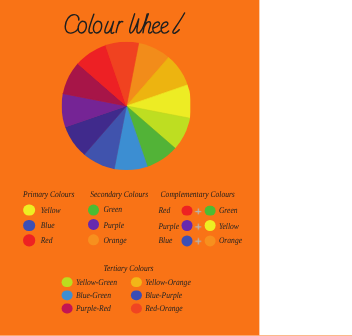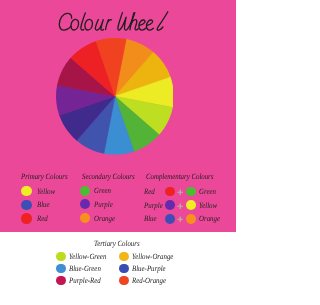--- a/index.html
+++ b/index.html
@@ -1,21 +1,21 @@
 <!DOCTYPE html>
 <html><head>
 <meta charset="utf-8">
 <title>Colour Wheel</title>
 <style>
   html,body{margin:0;padding:0;}
   body{width:236px;height:305px;background:#ffffff;overflow:hidden;
        font-family:"DejaVu Sans",sans-serif;
        -webkit-font-smoothing:antialiased;
        text-rendering:geometricPrecision;}
-  .page{position:relative;width:236px;height:232px;background:#ec4899;}
+  .page{position:relative;width:236px;height:305px;background:#f97316;}
   #title-svg{position:absolute;left:0;top:0;width:236px;height:40px;}
   #wheel{position:absolute;left:55.6px;top:38px;width:117.9px;height:116.6px;}
   .block{position:absolute;}
   .legend-head{position:absolute;left:0;top:0;font-family:"Liberation Serif",serif;
                font-style:italic;font-size:8px;color:#1c1c1c;white-space:nowrap;
                transform:scaleX(0.855) translateZ(0);transform-origin:0 0;}
   .row{position:absolute;display:flex;align-items:center;height:11px;white-space:nowrap;}
   .lbl{font-family:"Liberation Serif",serif;font-style:italic;font-size:8px;
        color:#242424;white-space:nowrap;display:inline-block;
        transform:scaleX(0.86) translateZ(0);transform-origin:0 50%;}

